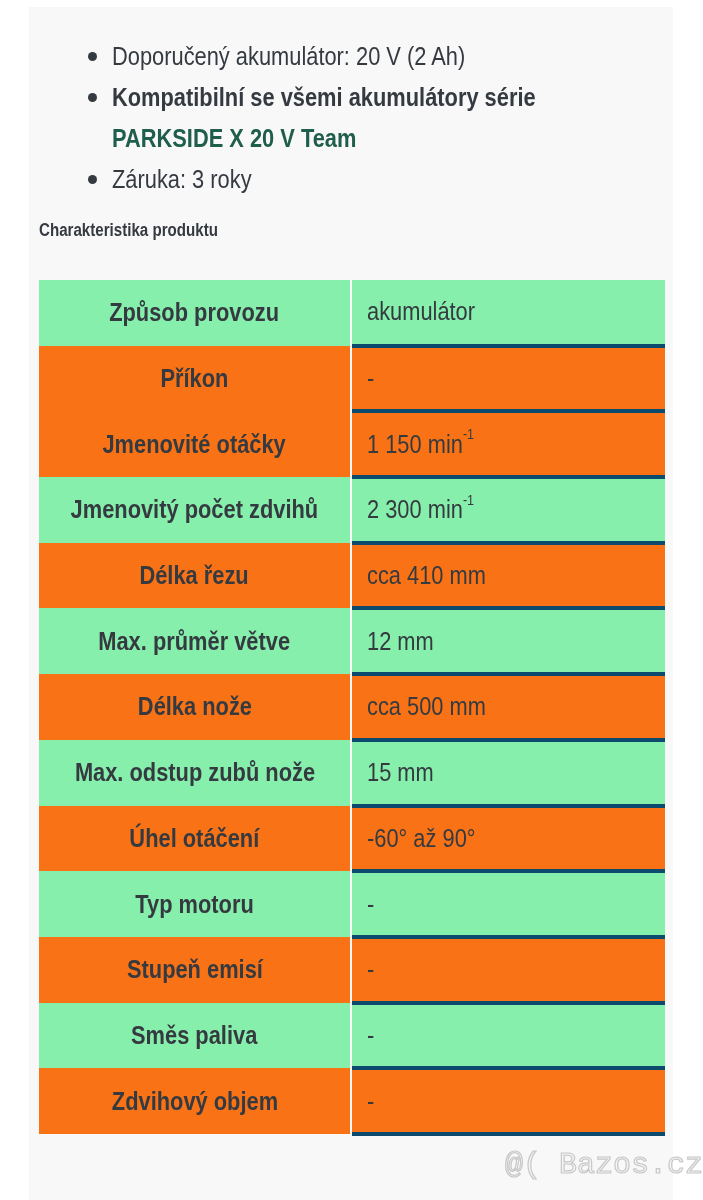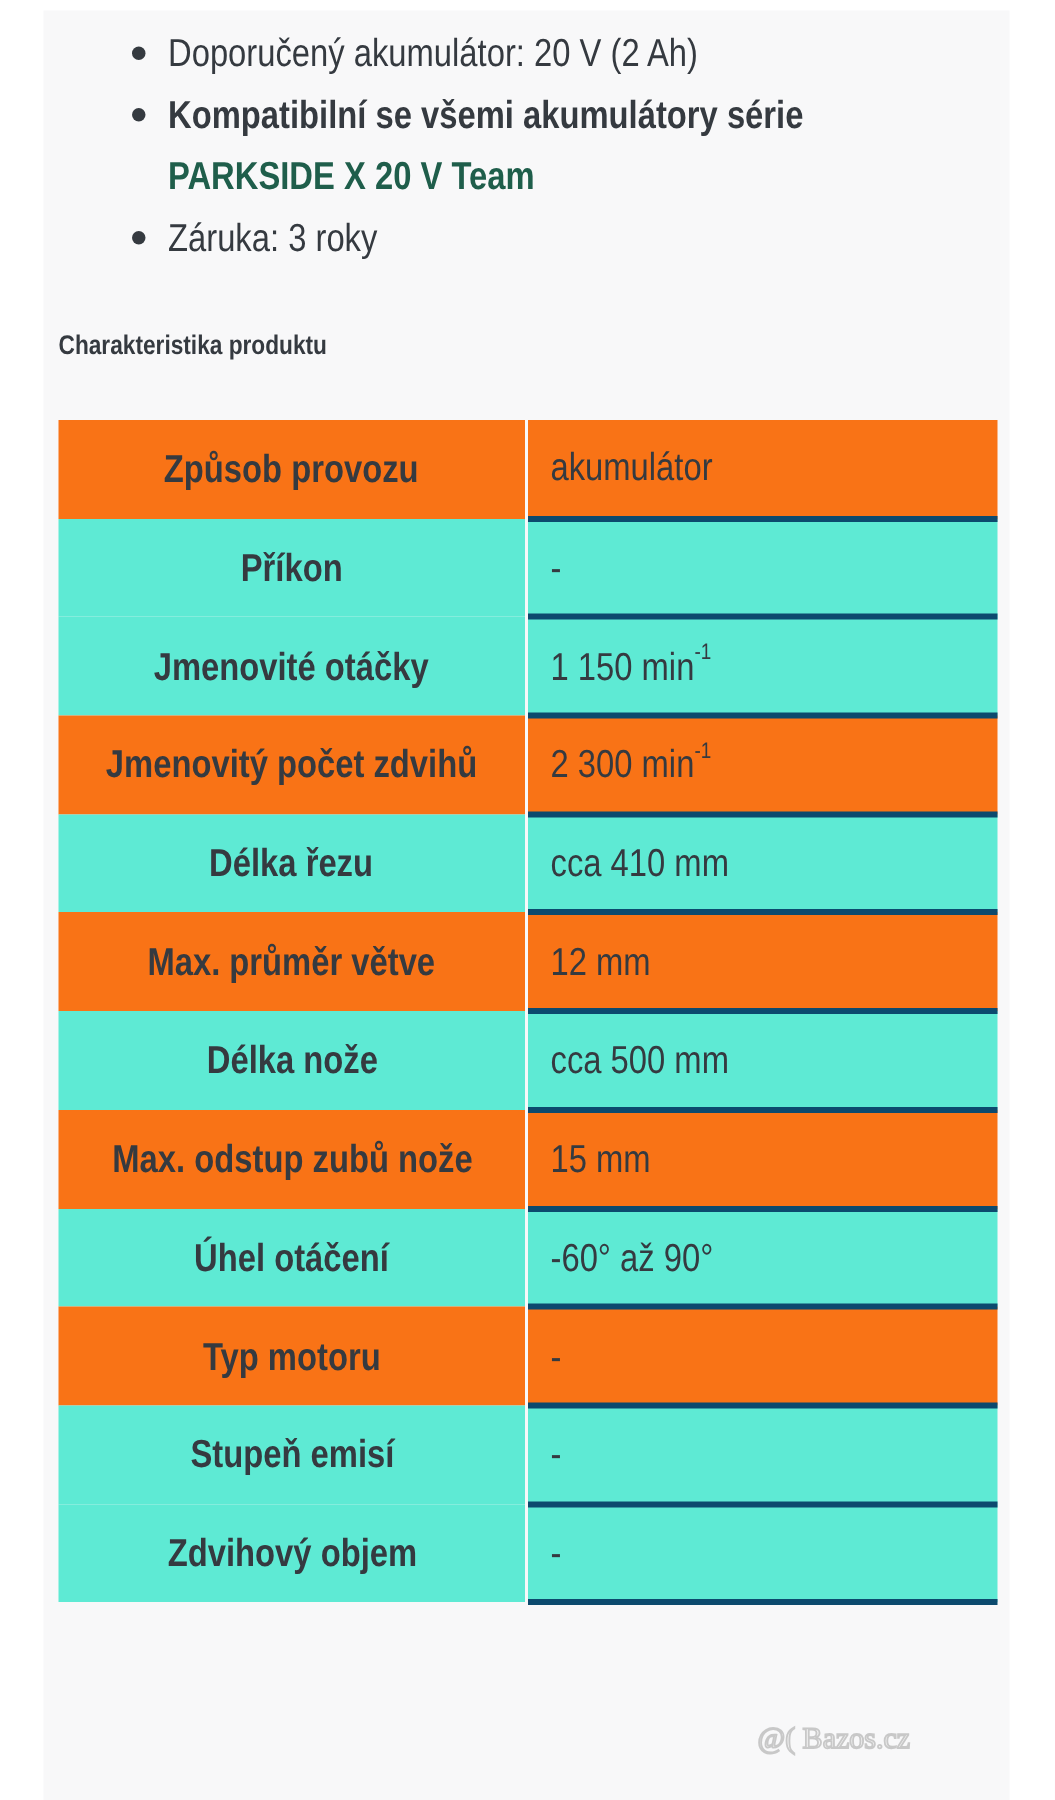--- a/index.html
+++ b/index.html
@@ -22,21 +22,21 @@
       white-space: nowrap;
     }
     .cond-c {
       display: inline-block;
       transform: scaleX(0.84);
       transform-origin: center center;
       white-space: nowrap;
     }
     ul.bullets {
       position: absolute;
-      left: 84px; top: 15px;
+      left: 84px; top: 36px;
       list-style: none;
       width: 580px;
     }
     ul.bullets li {
       position: relative;
       padding-left: 28px;
       font-size: 26px;
       line-height: 41px;
     }
     ul.bullets li .dot {
@@ -66,30 +66,30 @@
     table.spec td.label {
       width: 311px;
       text-align: center;
       font-weight: bold;
     }
     table.spec td.gap { width: 2px; background: transparent; }
     table.spec td.value {
       padding-left: 15px;
       border-bottom: 4px solid #0c4a6e;
     }
-    table.spec tr.odd td.label, table.spec tr.odd td.value { background: #f97316; text-decoration: underline; }
-    table.spec tr.even td.label, table.spec tr.even td.value { background: #5eead4; text-decoration: underline; }
+    table.spec tr.odd td.label, table.spec tr.odd td.value { background: #86efac; text-decoration: underline; }
+    table.spec tr.even td.label, table.spec tr.even td.value { background: #f97316; text-decoration: underline; }
     sup { font-size: 15px; position: relative; top: -4px; }
     .watermark {
       position: absolute;
       left: 505px; top: 1148px;
-      font-size: 20px;
+      font-size: 30px;
       color: #f4f4f4;
       -webkit-text-stroke: 1.2px #c8c8c8;
-      font-family: Liberation Serif, serif;
+      font-family: Liberation Mono, monospace;
       letter-spacing: 0px;
       white-space: nowrap;
     }
   </style>
 </head>
 <body>
 
 <div class="panel"></div>
 
 <ul class="bullets">
@@ -162,20 +162,25 @@
     <tr class="odd">
       <td class="label"><span class="cond-c">Typ motoru</span></td>
       <td class="gap"></td>
       <td class="value"><span class="cond">-</span></td>
     </tr>
     <tr class="even">
       <td class="label"><span class="cond-c">Stupeň emisí</span></td>
       <td class="gap"></td>
       <td class="value"><span class="cond">-</span></td>
     </tr>
+    <tr class="odd">
+      <td class="label"><span class="cond-c">Směs paliva</span></td>
+      <td class="gap"></td>
+      <td class="value"><span class="cond">-</span></td>
+    </tr>
     <tr class="even">
       <td class="label"><span class="cond-c">Zdvihový objem</span></td>
       <td class="gap"></td>
       <td class="value"><span class="cond">-</span></td>
     </tr>
   </tbody>
 </table>
 
 <div class="watermark">@( Bazos.cz</div>
 

